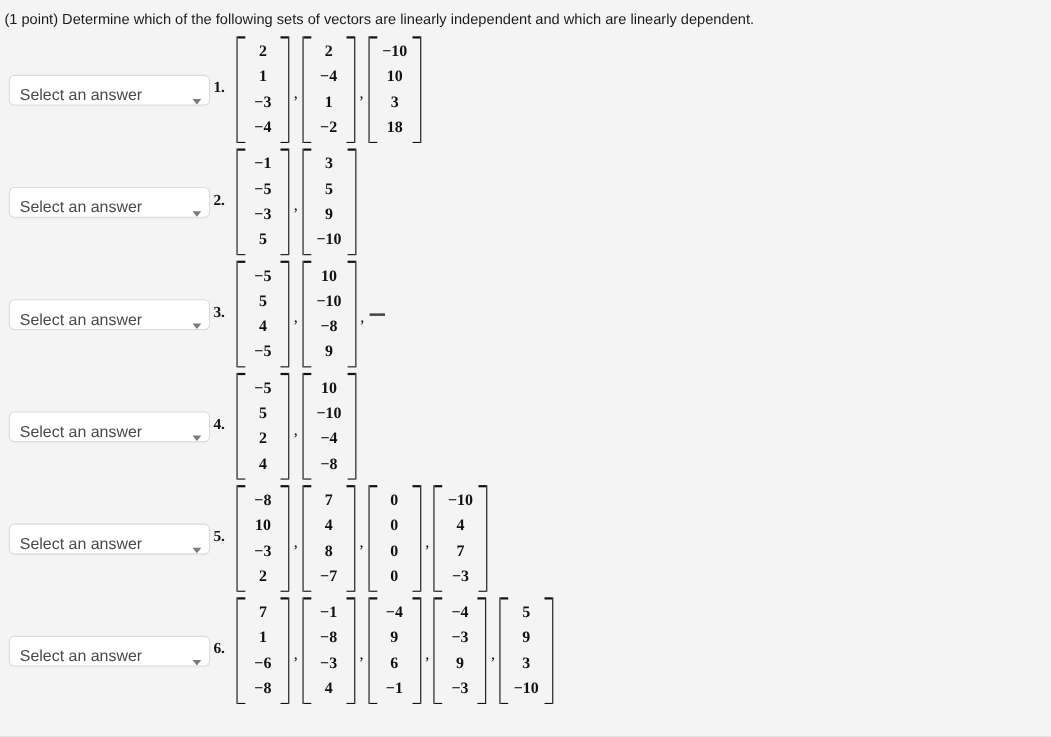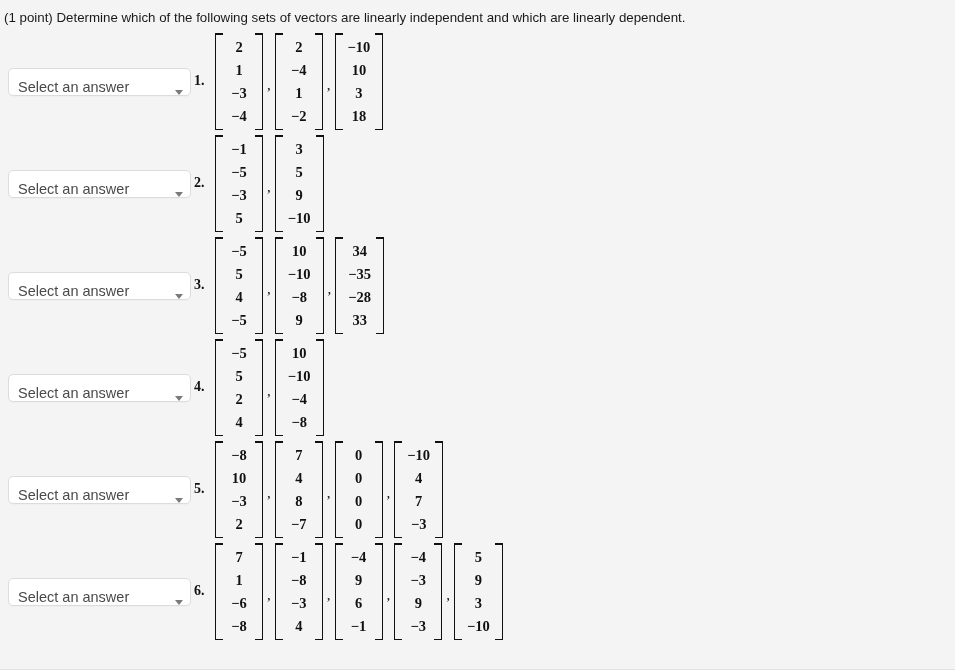--- a/index.html
+++ b/index.html
@@ -242,26 +242,20 @@
               <div class="ent">10</div>
               <div class="ent">−10</div>
               <div class="ent">−8</div>
               <div class="ent">9</div>
             </div>
             <div class="bracket right"></div>
           </div>
           <span class="comma">,</span>
           <div class="matrix">
             <div class="bracket left"></div>
-            <div class="col">
-              <div class="ent">34</div>
-              <div class="ent">−35</div>
-              <div class="ent">−28</div>
-              <div class="ent">33</div>
-            </div>
             <div class="bracket right"></div>
           </div>
         </div>
       </div>
       <div class="prob-row">
         <div class="select-cell">
           <div class="answer-select">
             <span>Select an answer</span>
             <span class="caret"></span>
           </div>

